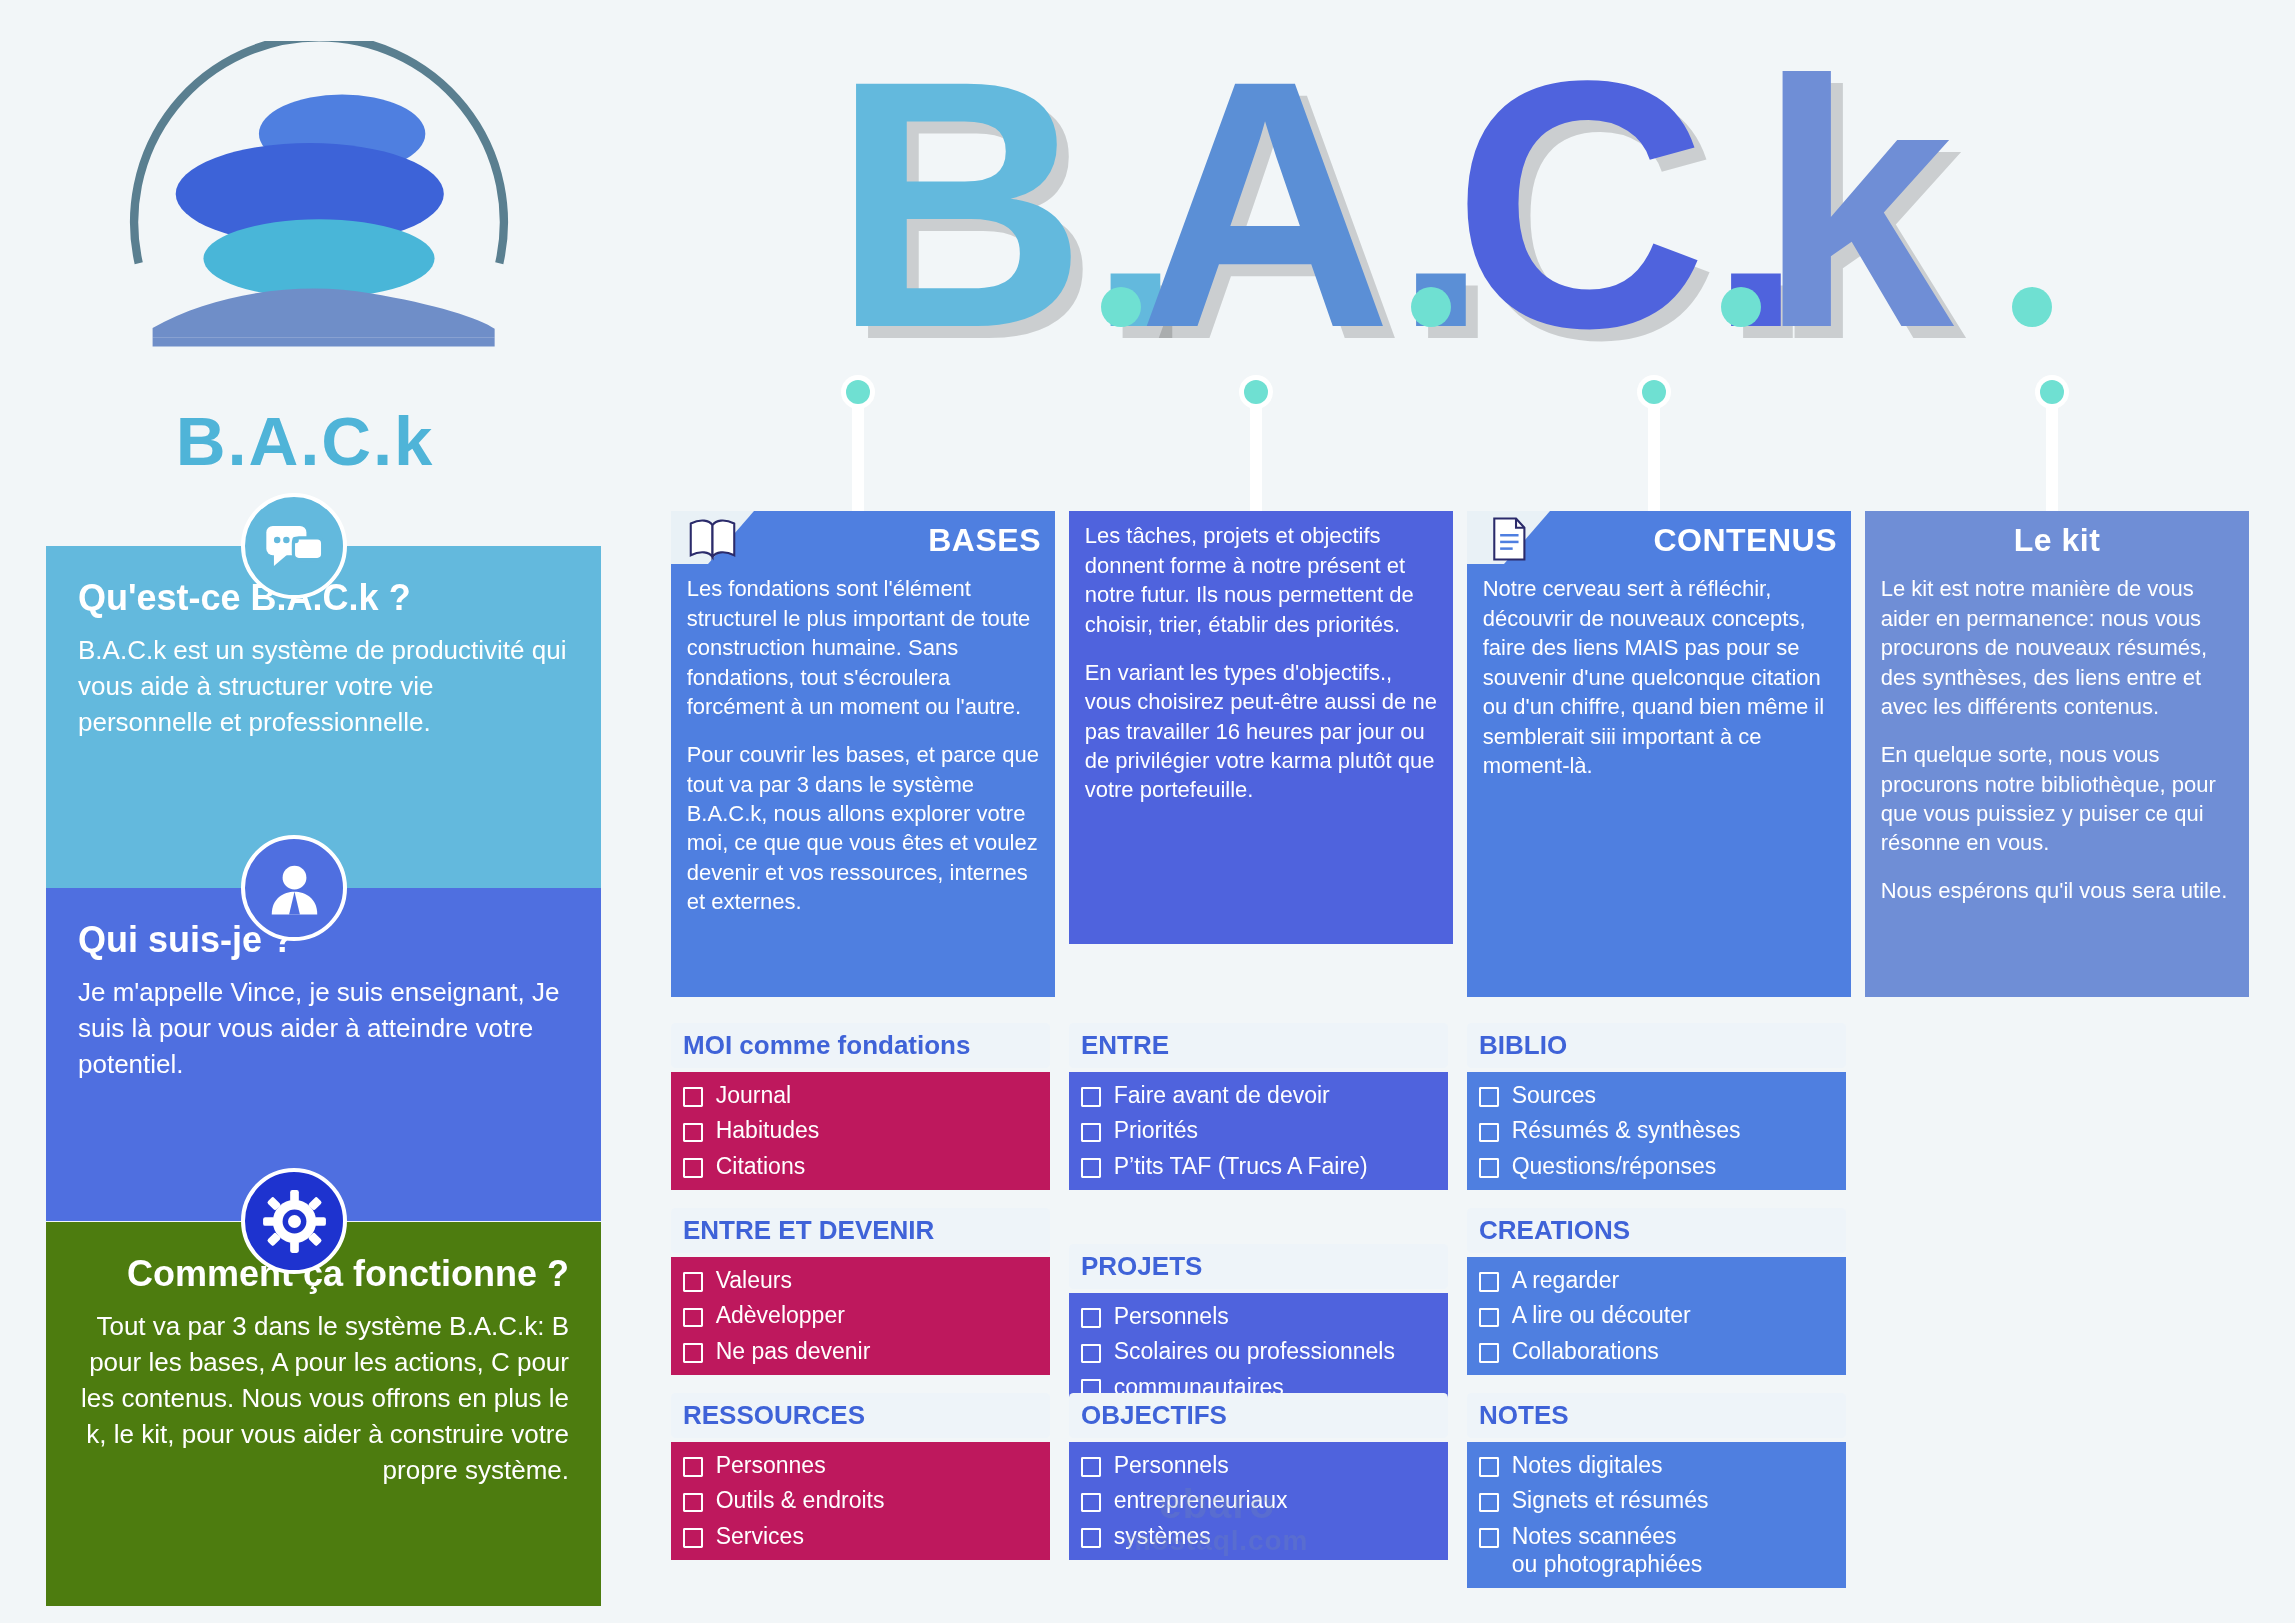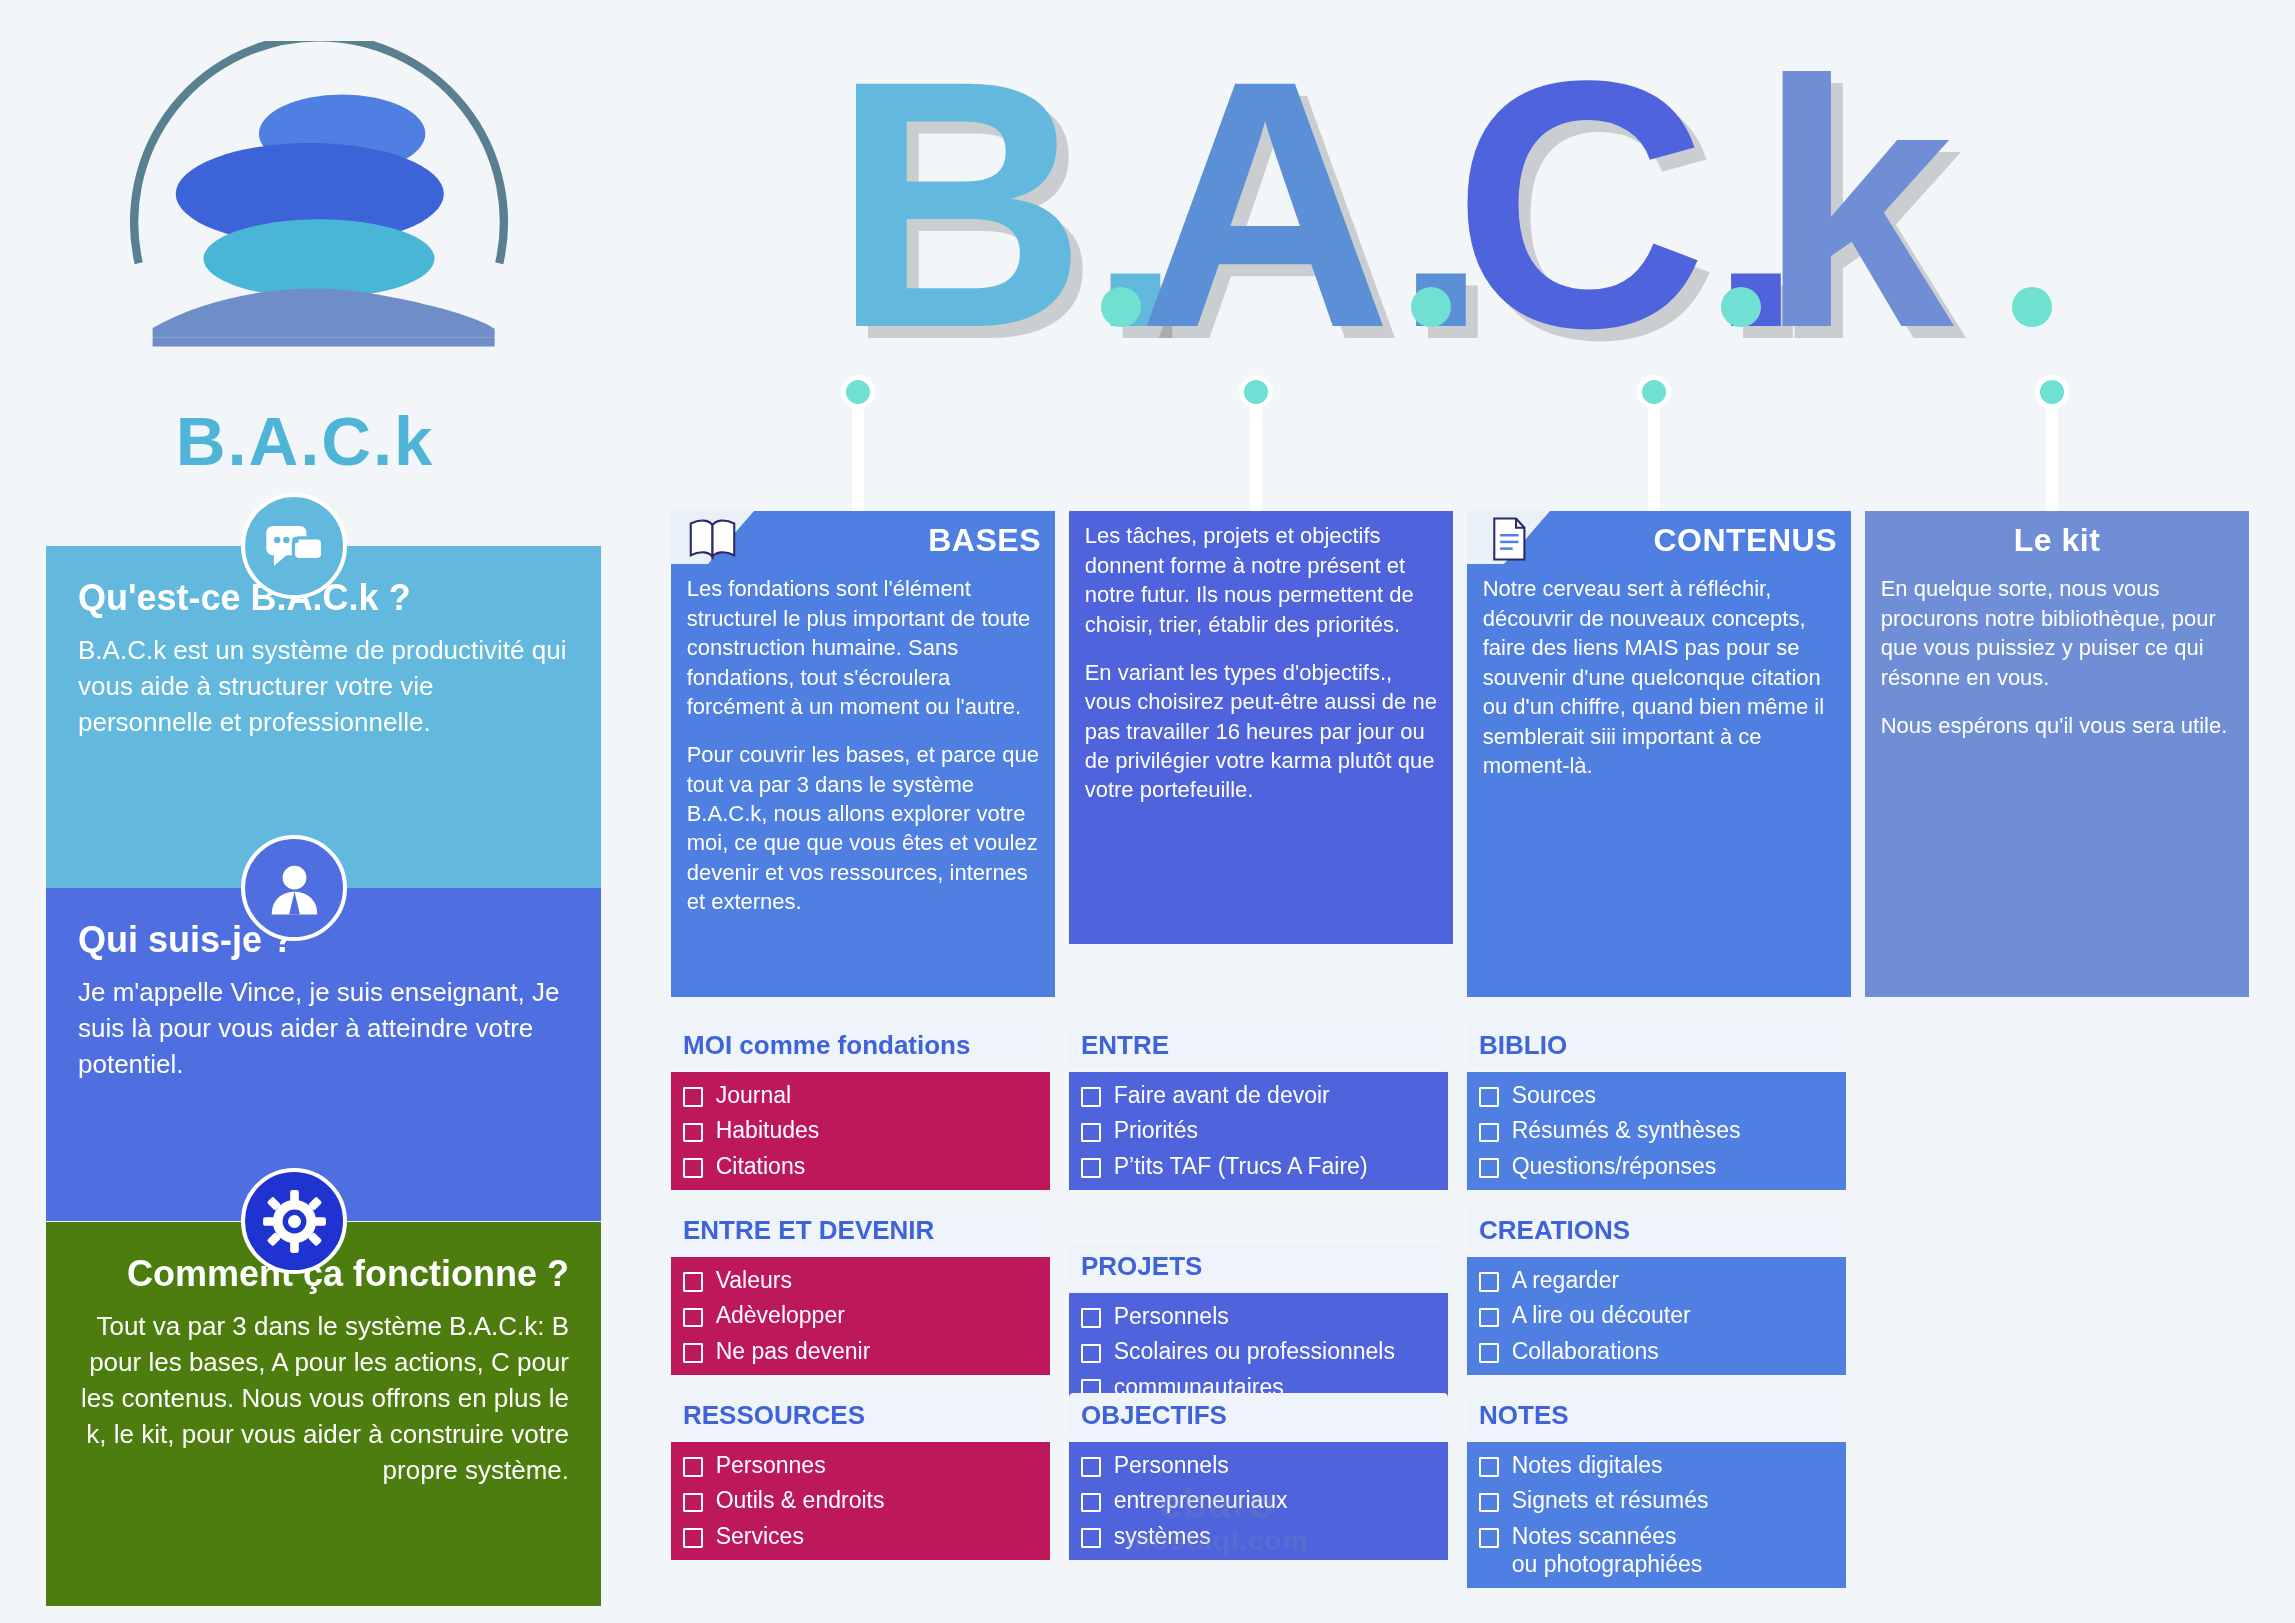--- a/index.html
+++ b/index.html
@@ -325,20 +325,21 @@
     <p>Notre cerveau sert à réfléchir, découvrir de nouveaux concepts, faire des liens MAIS pas pour se souvenir d'une quelconque citation ou d'un chiffre, quand bien même il semblerait siii important à ce moment-là.</p>
   </div>
 </div>
 
 <div class="card" id="card-kit">
   <div class="card-head">
     <div class="bg"></div>
     <div class="card-title">Le kit</div>
   </div>
   <div class="card-body">
+    <p>Le kit est notre manière de vous aider en permanence: nous vous procurons de nouveaux résumés, des synthèses, des liens entre et avec les différents contenus.</p>
     <p>En quelque sorte, nous vous procurons notre bibliothèque, pour que vous puissiez y puiser ce qui résonne en vous.</p>
     <p>Nous espérons qu'il vous sera utile.</p>
   </div>
 </div>
 
 <div class="group col-bases" style="left:671px;top:1023px;">
   <div class="group-header">MOI comme fondations</div>
   <div class="group-items">
     <div class="item">
         <span class="checkbox"></span>

